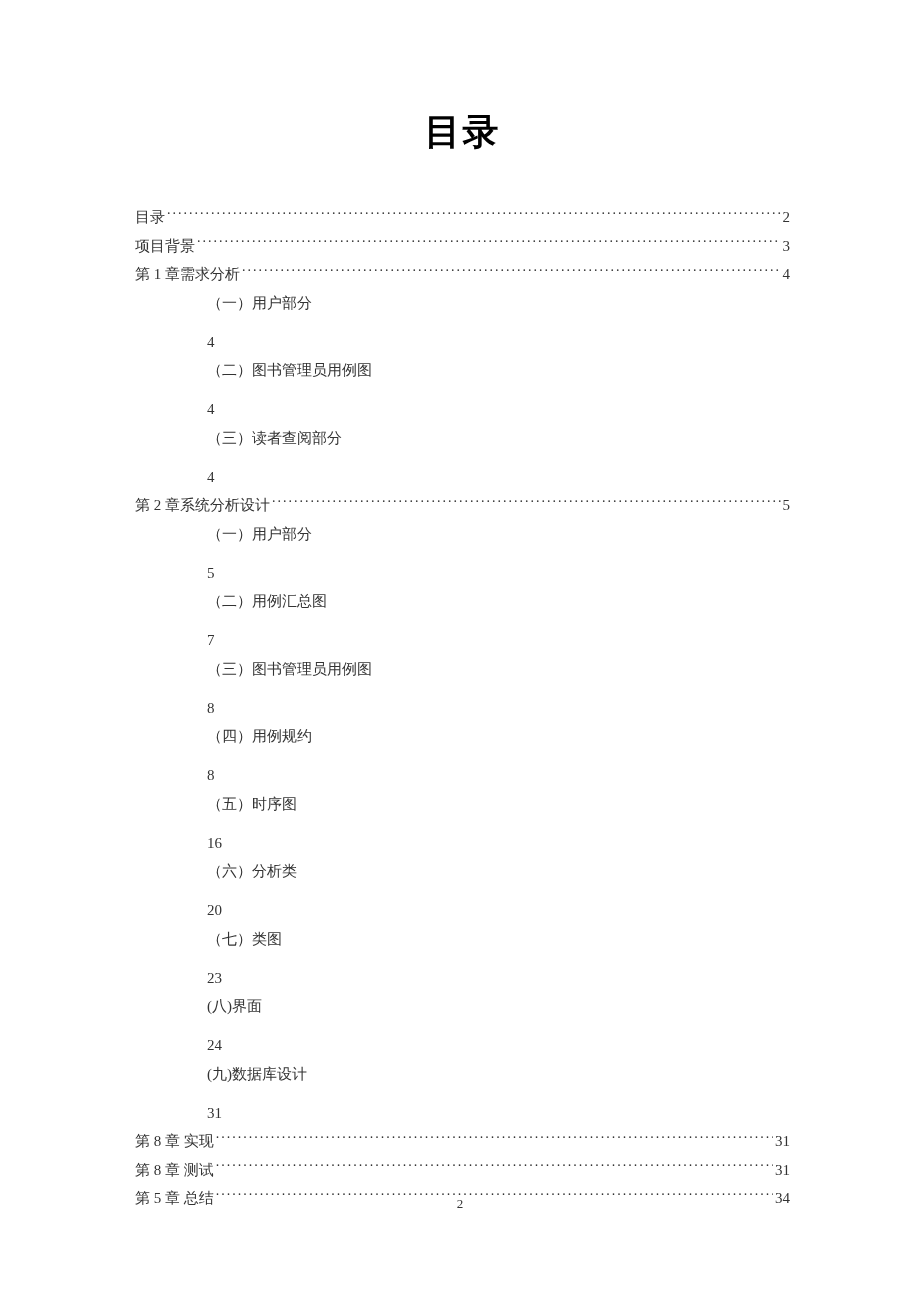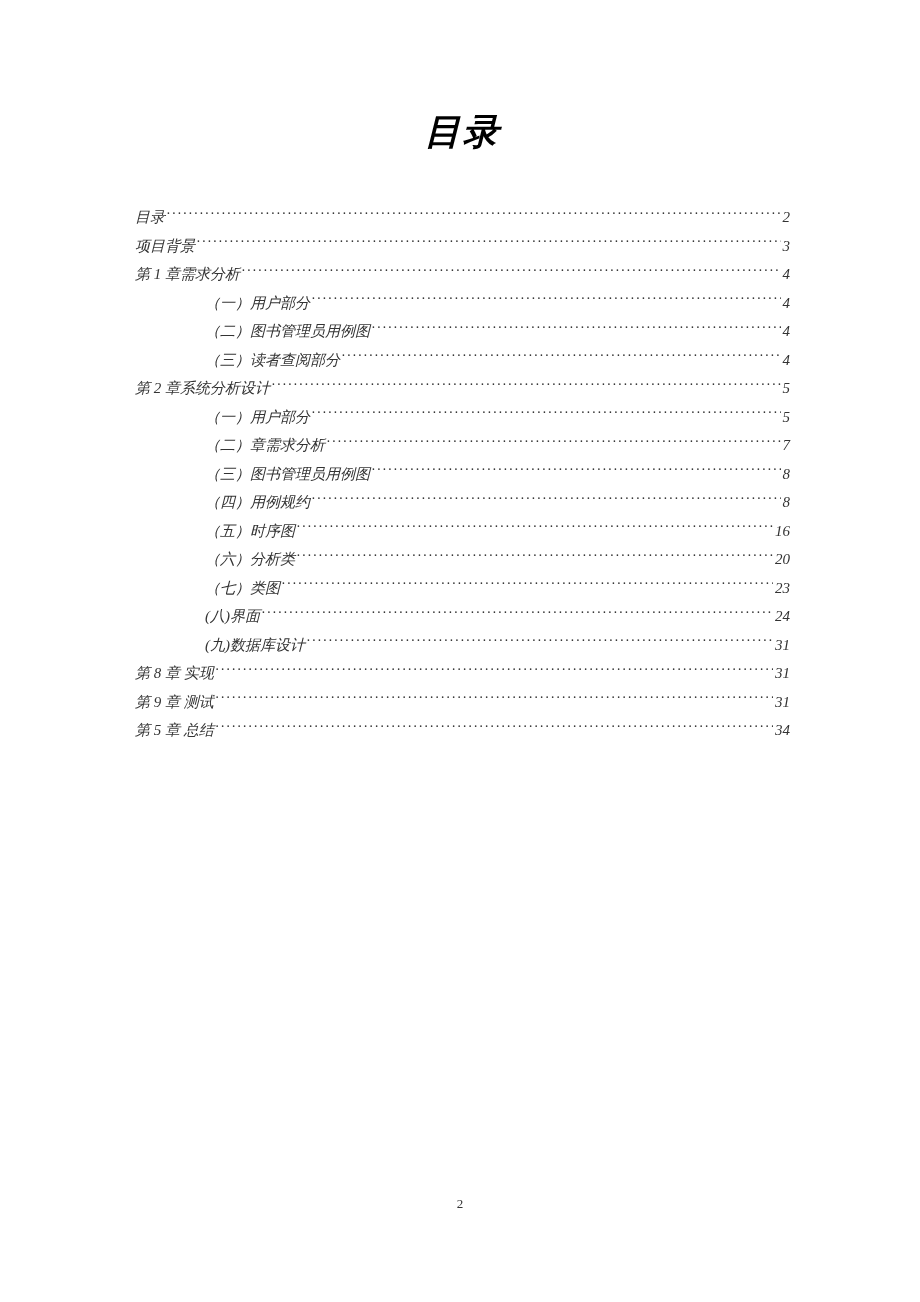--- a/index.html
+++ b/index.html
@@ -9,21 +9,20 @@
     }
     body {
       width: 920px;
       height: 1302px;
       background: #ffffff;
       font-family: "SimSun", "宋体", serif;
       position: relative;
     }
     .page {
       padding: 108px 130px 0 135px;
-      font-style: italic;
     }
     .title {
       text-align: center;
       font-size: 36px;
       font-weight: bold;
       margin-bottom: 48px;
       letter-spacing: 2px;
     }
     .toc {
       font-size: 15px;
@@ -33,20 +32,21 @@
       display: flex;
       align-items: baseline;
       margin-bottom: 4.5px;
       white-space: nowrap;
     }
     .toc-entry.level-1 {
       padding-left: 0;
     }
     .toc-entry.level-2 {
       padding-left: 70px;
+      flex-direction: column;
     }
     .toc-label {
       flex-shrink: 0;
       color: #333;
     }
     .toc-dots {
       flex: 1 1 auto;
       overflow: hidden;
       position: relative;
       height: 1em;
@@ -117,21 +117,21 @@
         <span class="toc-label">第 2 章系统分析设计</span>
         <span class="toc-dots"></span>
         <span class="toc-page">5</span>
       </div>
       <div class="toc-entry level-2">
         <span class="toc-label">（一）用户部分</span>
         <span class="toc-dots"></span>
         <span class="toc-page">5</span>
       </div>
       <div class="toc-entry level-2">
-        <span class="toc-label">（二）章需求分析</span>
+        <span class="toc-label">（二）用例汇总图</span>
         <span class="toc-dots"></span>
         <span class="toc-page">7</span>
       </div>
       <div class="toc-entry level-2">
         <span class="toc-label">（三）图书管理员用例图</span>
         <span class="toc-dots"></span>
         <span class="toc-page">8</span>
       </div>
       <div class="toc-entry level-2">
         <span class="toc-label">（四）用例规约</span>
@@ -162,21 +162,21 @@
         <span class="toc-label">(九)数据库设计</span>
         <span class="toc-dots"></span>
         <span class="toc-page">31</span>
       </div>
       <div class="toc-entry level-1">
         <span class="toc-label">第 8 章  实现</span>
         <span class="toc-dots"></span>
         <span class="toc-page">31</span>
       </div>
       <div class="toc-entry level-1">
-        <span class="toc-label">第 9 章  测试</span>
+        <span class="toc-label">第 8 章  测试</span>
         <span class="toc-dots"></span>
         <span class="toc-page">31</span>
       </div>
       <div class="toc-entry level-1">
         <span class="toc-label">第 5 章  总结</span>
         <span class="toc-dots"></span>
         <span class="toc-page">34</span>
       </div>
     </div>
 </div>

